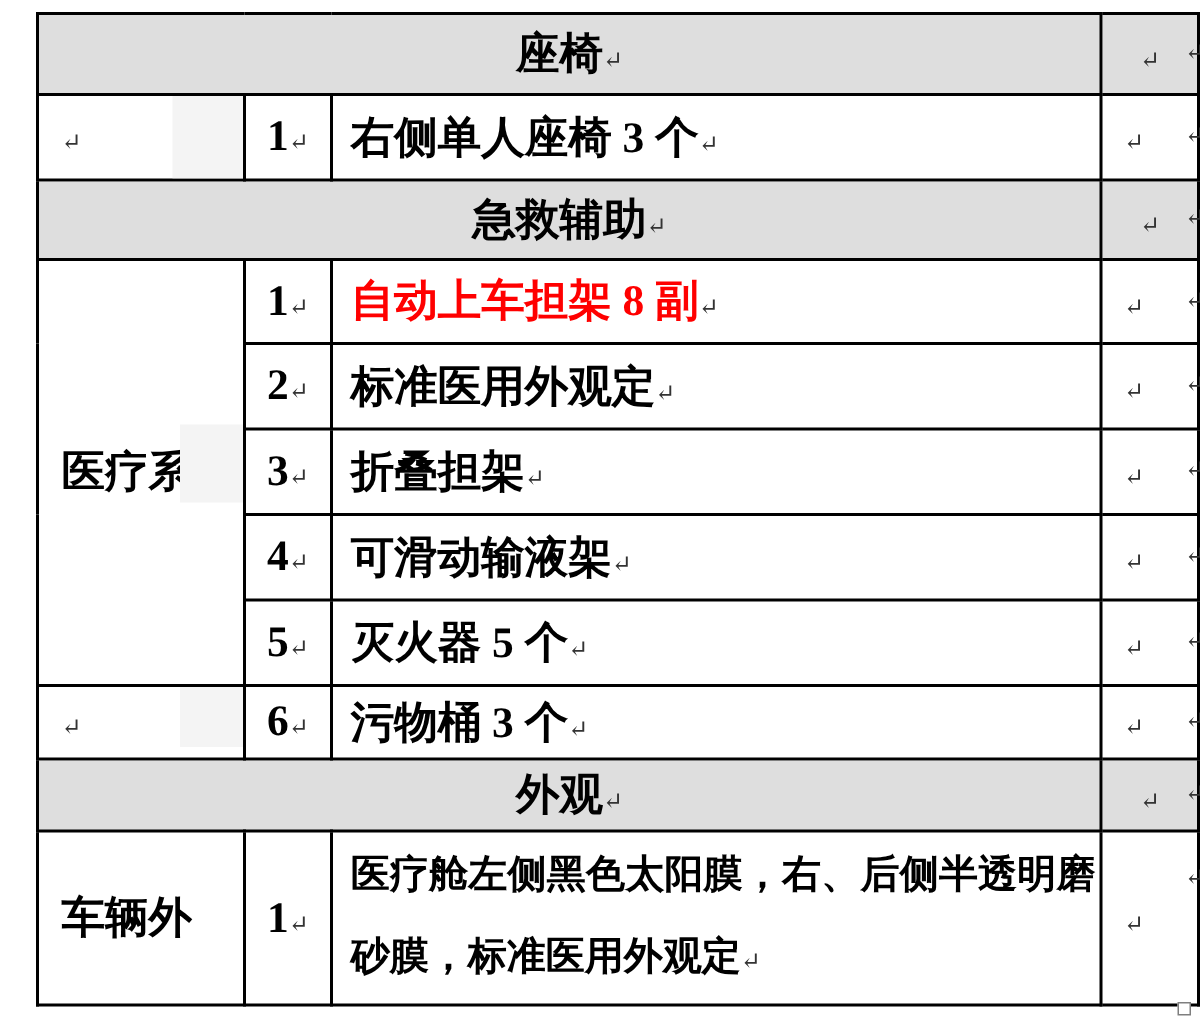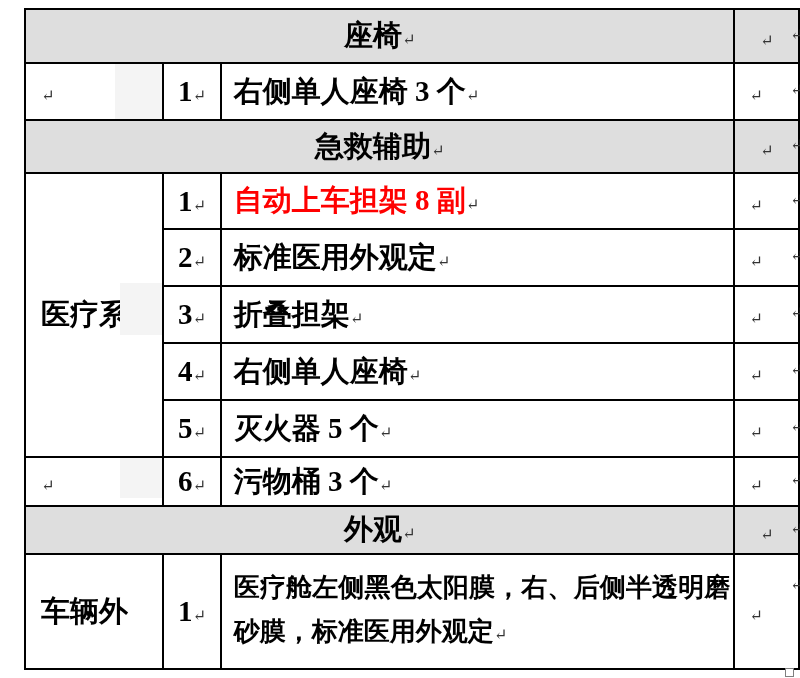--- a/index.html
+++ b/index.html
@@ -27,21 +27,21 @@
     padding:0;font-size:29px;vertical-align:middle;
     overflow:hidden;
   }
   td.hdr{background:var(--header-bg);text-align:center;}
   td.hdr4{background:var(--header-bg);text-align:center;}
   td.c1{padding-left:15px;position:relative;}
   td.c2{text-align:center;}
   td.c3{padding-left:12px;padding-right:0;}
   td.c4{padding-left:14px;position:relative;}
   td.wrap{
-    text-align:justify;font-size:26px;line-height:44px;
+    text-align:justify;font-size:26px;line-height:55px;
     padding-left:12px;padding-right:3px;
   }
   .mark{
     font-size:16px;font-weight:normal;color:var(--mark);
     letter-spacing:0;
   }
   .red-text{color:var(--red);}
   .light-block{
     position:absolute;right:0;background:var(--light-block);
     pointer-events:none;
@@ -142,21 +142,21 @@
       </td>
       <td class="c4">
         <span class="mark">↵</span>
       </td>
     </tr>
     <tr style="height:57px">
       <td class="c2">
         <span>4</span><span class="mark">↵</span>
       </td>
       <td class="c3">
-        <span>右侧单人座椅</span><span class="mark">↵</span>
+        <span>可滑动输液架</span><span class="mark">↵</span>
       </td>
       <td class="c4">
         <span class="mark">↵</span>
       </td>
     </tr>
     <tr style="height:57px">
       <td class="c2">
         <span>5</span><span class="mark">↵</span>
       </td>
       <td class="c3">

